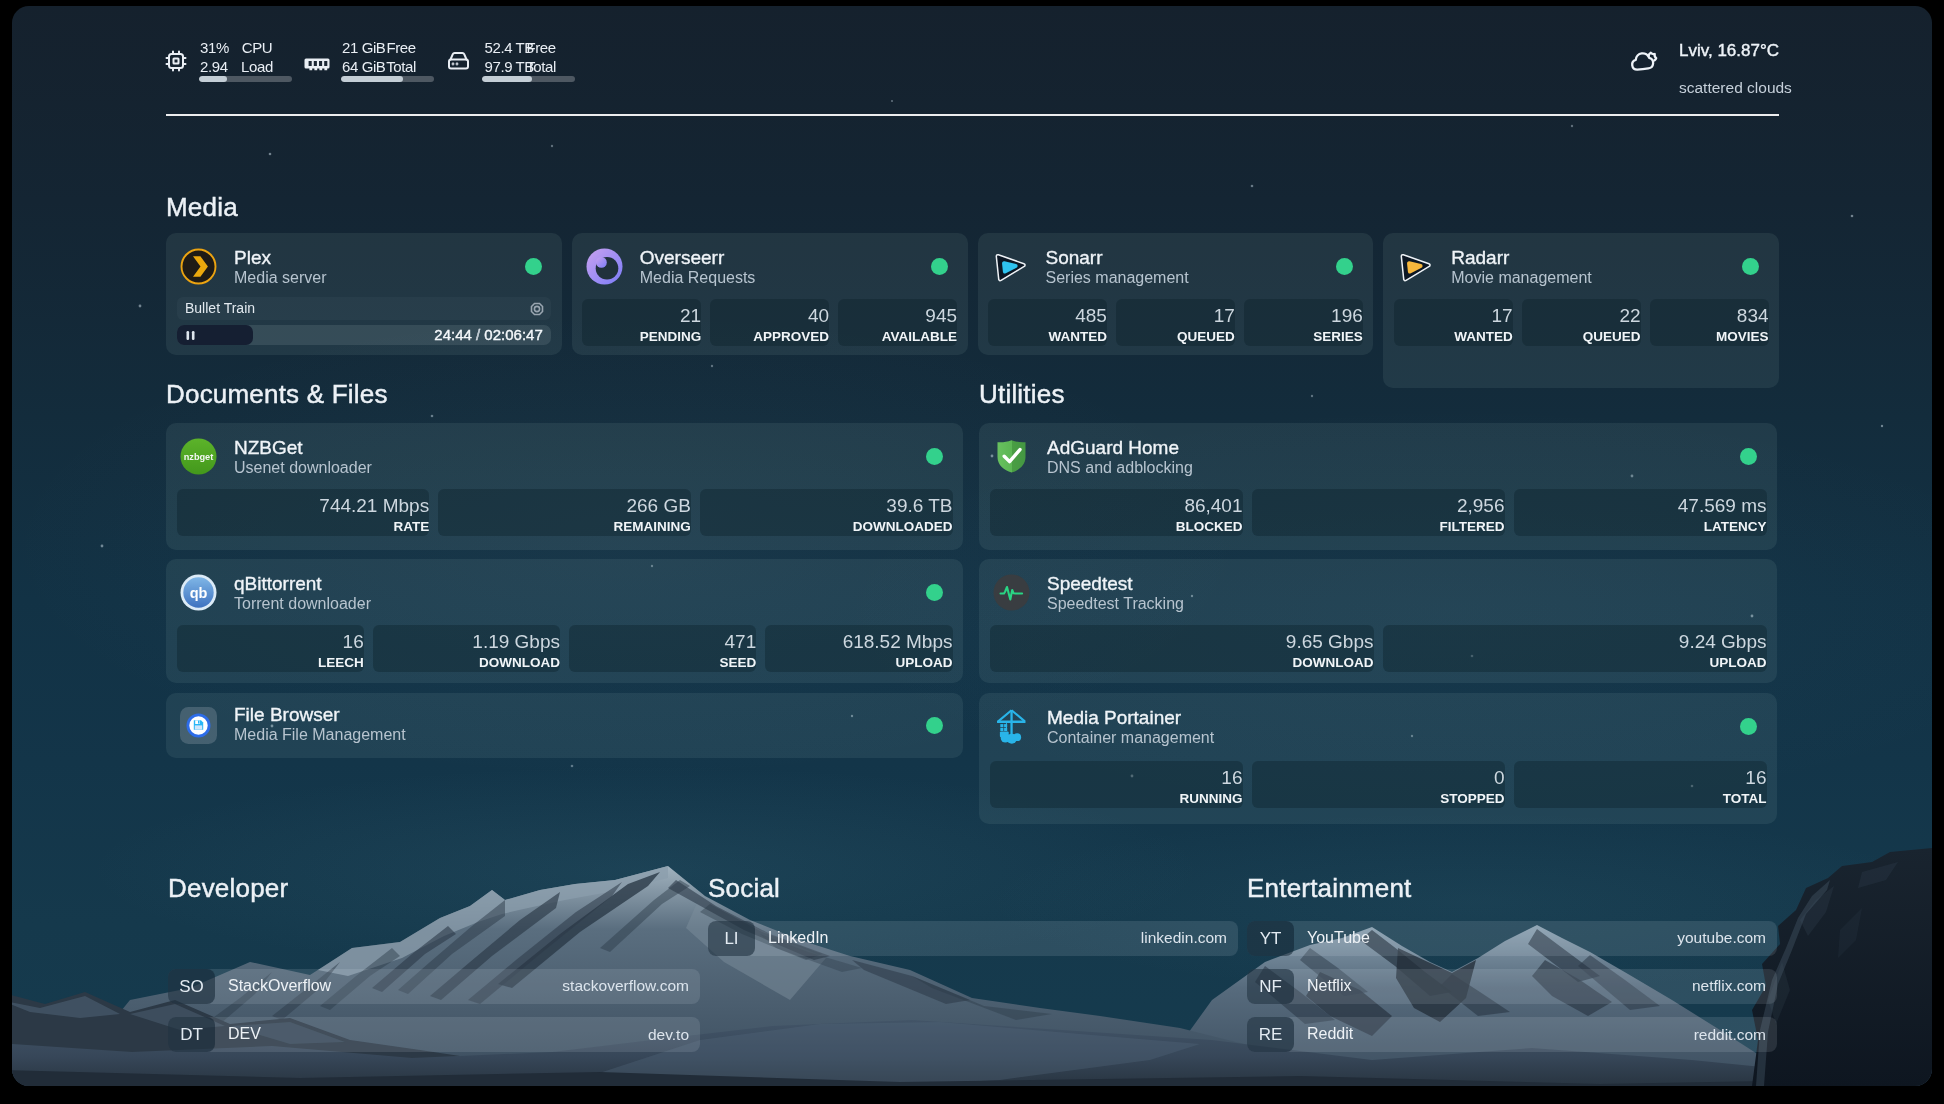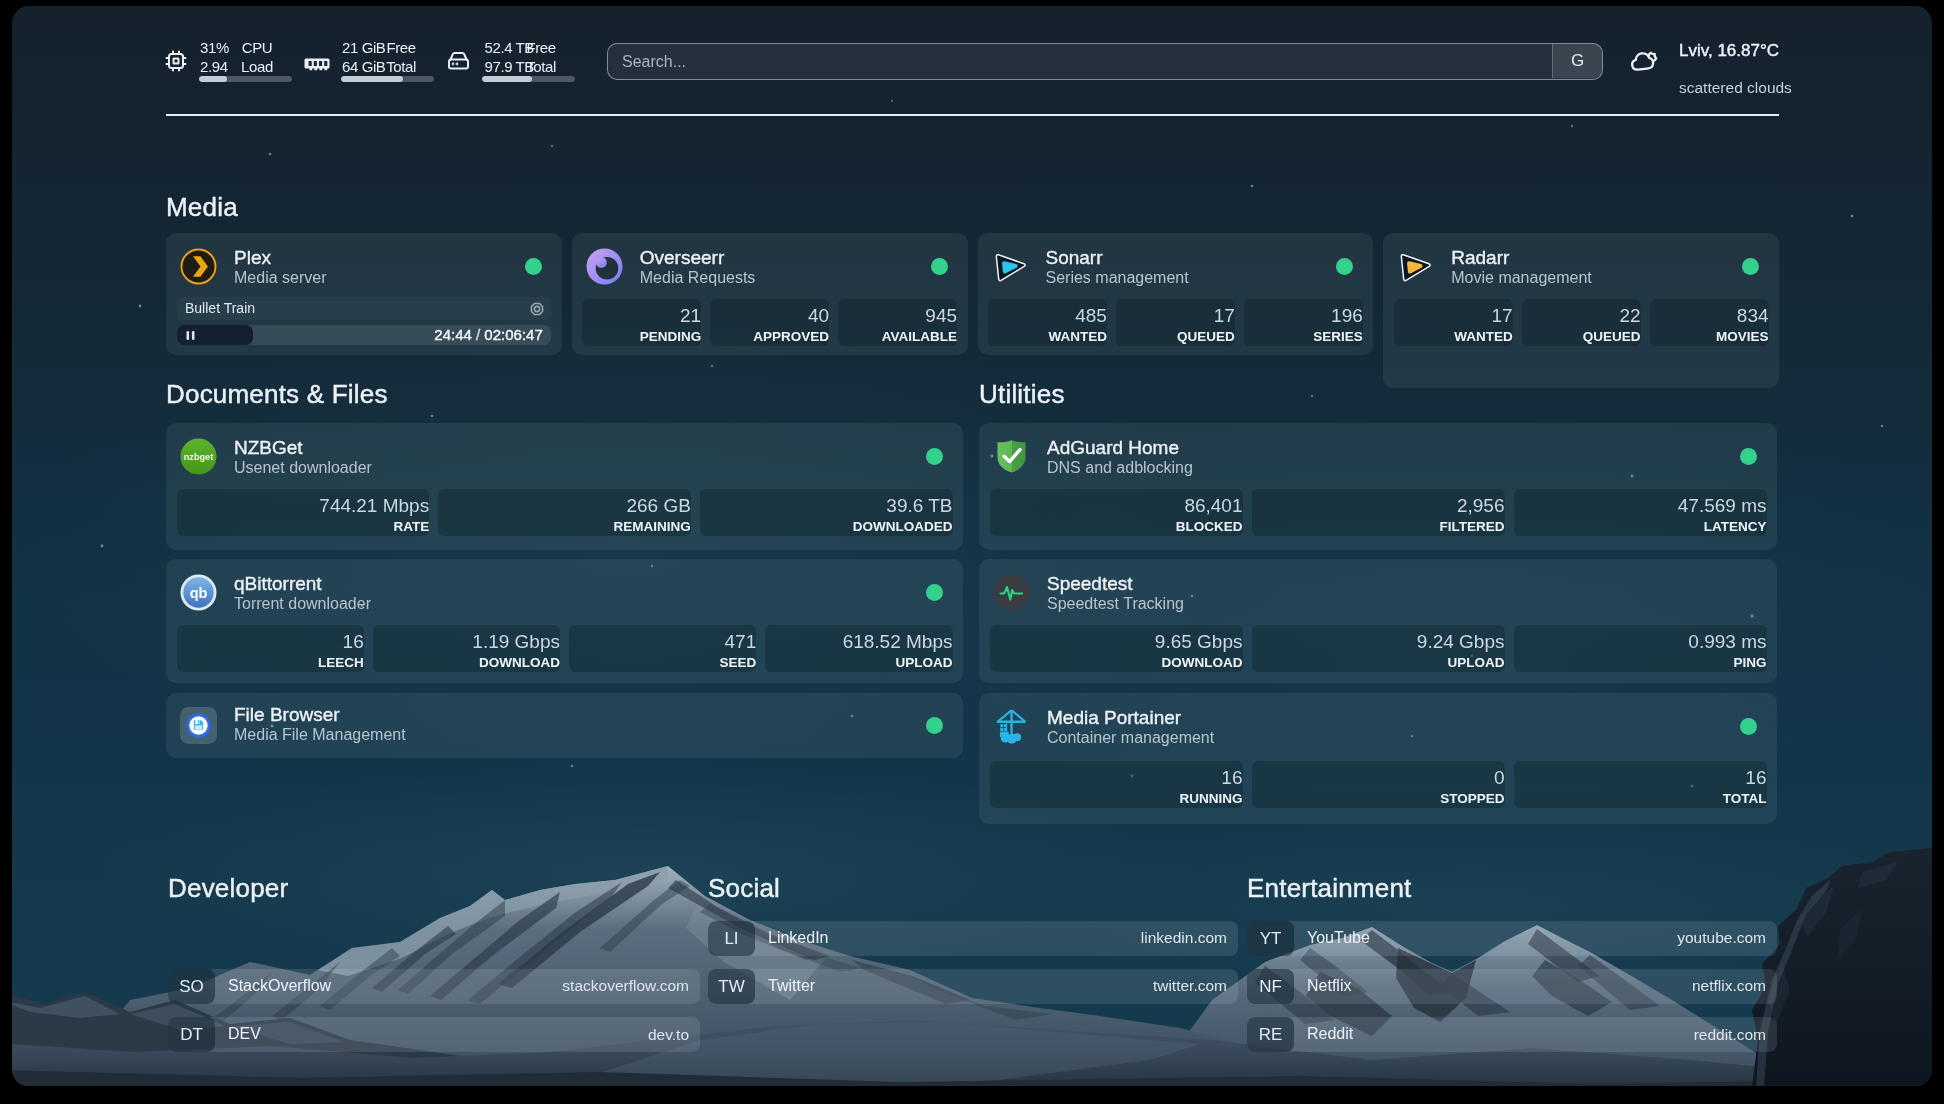--- a/index.html
+++ b/index.html
@@ -206,24 +206,20 @@
   <circle cx="10" cy="13" r="0.4" fill="#e9eef4"></circle>
 </svg>
 <div class="tb-vals" style="left:472.5px;top:32px">52.4 TB
 97.9 TB</div>
 <div class="tb-labs" style="left:500px;top:32px;width:58px">Free
 Total</div>
 <div class="tb-bar" style="left:470px;top:70px;width:93px">
         <i style="width:53.5%"></i>
       </div>
 
-<div id="search">
-        <span class="ph">Search...</span>
-        <span class="gbtn">G</span>
-      </div>
 
 <svg class="tb-ico" style="left:1616px;top:40px" width="32" height="30" viewBox="0 0 32 30" fill="none" stroke="#eef3f8" stroke-width="2.3" stroke-linecap="round" stroke-linejoin="round">
   <path d="M20.6 10.1 a4.1 4.1 0 0 1 2.2-3.3 a3.9 3.9 0 0 0 3.9 1.2 a4.1 4.1 0 0 0 1.5 4.1 a4 4 0 0 1-1.6 2.2"></path>
   <path d="M9.2 23.6 a5 5 0 0 1-1.4-9.8 a6.9 6.9 0 0 1 13.4-1.9 a5.3 5.3 0 0 1-0.9 10.4 a210 210 0 0 1-11.1 1.3z"></path>
 </svg>
 <div id="weather-txt">
         <div class="l1">Lviv, 16.87°C</div>
         <div class="l2">scattered clouds</div>
       </div>
 
@@ -482,24 +478,20 @@
         </div>
   <div class="stats">
     <div class="sb">
             <div class="sv">9.65 Gbps</div>
             <div class="sl">DOWNLOAD</div>
           </div>
     <div class="sb">
             <div class="sv">9.24 Gbps</div>
             <div class="sl">UPLOAD</div>
           </div>
-    <div class="sb">
-            <div class="sv">0.993 ms</div>
-            <div class="sl">PING</div>
-          </div>
   </div>
 </div>
 
 <div class="card" style="left:967px;top:687px;width:798px;height:131px">
   <svg class="app-ico" viewBox="0 0 37 37" fill="#29b4e8">
     <path d="M18.5 2.2 L5.2 13.4 M18.5 2.2 L31.8 13.4" stroke="#29b4e8" stroke-width="2.1" fill="none"></path>
     <rect x="4" y="12.6" width="28.5" height="2.5" rx="0.5"></rect>
     <rect x="17.4" y="3" width="2.3" height="24"></rect>
     <rect x="12.9" y="15.1" width="1.1" height="6"></rect>
     <rect x="7.3" y="16.1" width="3.1" height="3.1"></rect>
@@ -544,25 +536,20 @@
         <span class="bm-nm">DEV</span>
         <span class="bm-url">dev.to</span>
 </div>
 
 <div class="sect-title" style="left:696px;top:867px">Social</div>
 <div class="bm-row" style="left:696px;top:914.5px;width:530px">
   <span class="bm-ab">LI</span>
         <span class="bm-nm">LinkedIn</span>
         <span class="bm-url">linkedin.com</span>
 </div>
-<div class="bm-row" style="left:696px;top:962.5px;width:530px">
-  <span class="bm-ab">TW</span>
-        <span class="bm-nm">Twitter</span>
-        <span class="bm-url">twitter.com</span>
-</div>
 
 <div class="sect-title" style="left:1235px;top:867px">Entertainment</div>
 <div class="bm-row" style="left:1235px;top:914.5px;width:530px">
   <span class="bm-ab">YT</span>
         <span class="bm-nm">YouTube</span>
         <span class="bm-url">youtube.com</span>
 </div>
 <div class="bm-row" style="left:1235px;top:962.5px;width:530px">
   <span class="bm-ab">NF</span>
         <span class="bm-nm">Netflix</span>

